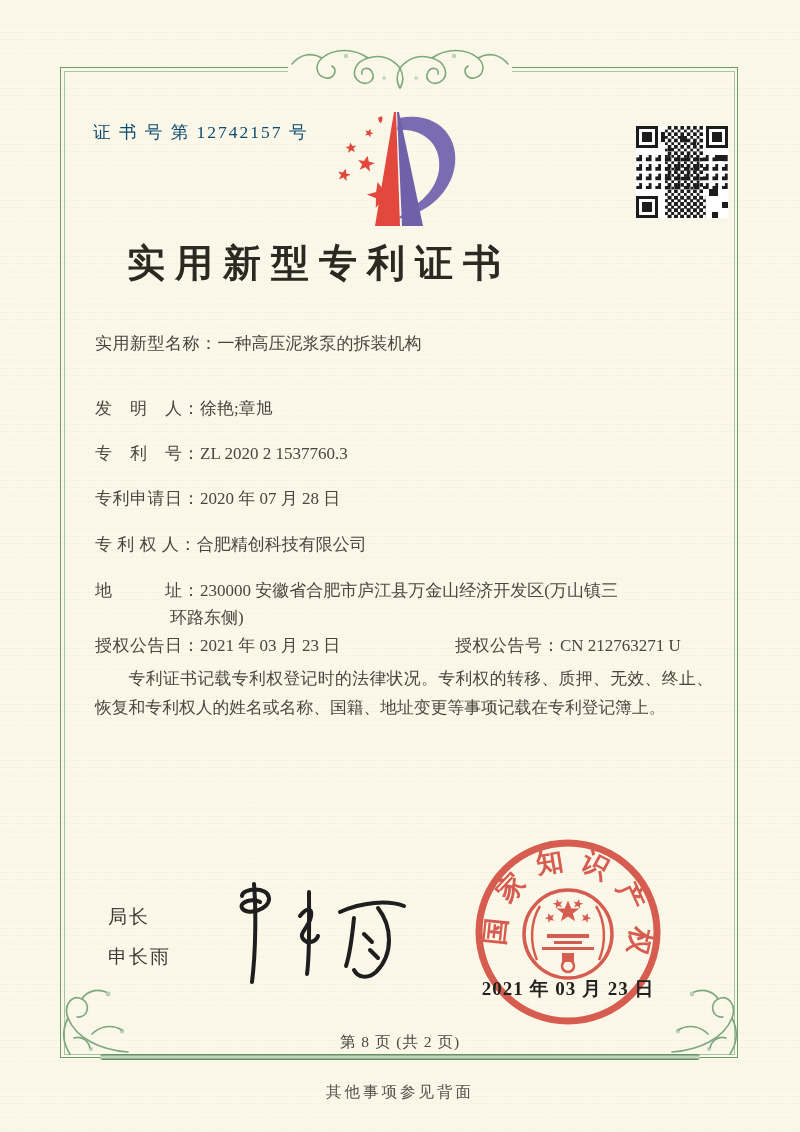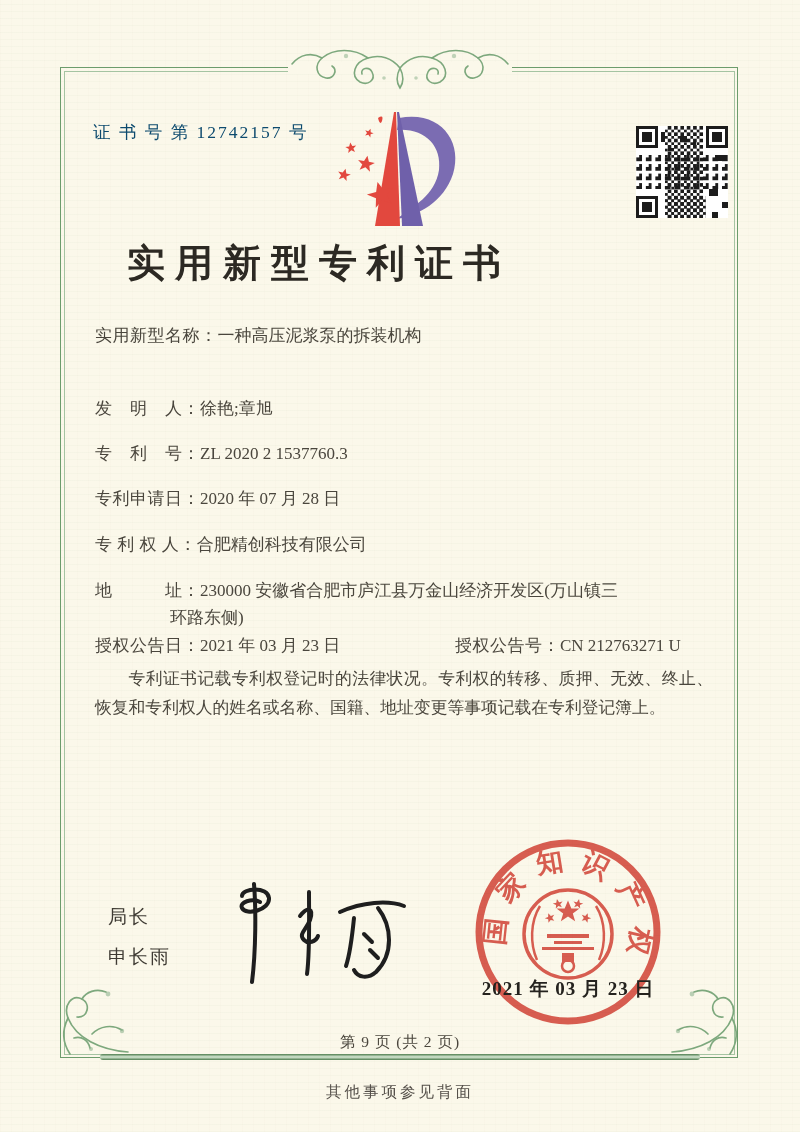--- a/index.html
+++ b/index.html
@@ -180,21 +180,21 @@
       <rect x="18" y="5" width="1" height="2"></rect>
       <rect x="23" y="20" width="3" height="2"></rect>
     <rect x="27" y="24" width="2" height="2"></rect>
       <rect x="24" y="27" width="2" height="2"></rect>
   </g>
 </svg>
 
 <div class="title">实用新型专利证书</div>
 
 <div class="fields">
-  <div class="field-row" style="top:324px">
+  <div class="field-row" style="top:332px">
     <span class="lab">实用新型名称：</span><span>一种高压泥浆泵的拆装机构</span>
   </div>
   <div class="field-row" style="top:397px">
     <span class="lab">发　明　人：</span><span>徐艳;章旭</span>
   </div>
   <div class="field-row" style="top:442px">
     <span class="lab">专　利　号：</span><span>ZL 2020 2 1537760.3</span>
   </div>
   <div class="field-row" style="top:487px">
     <span class="lab">专利申请日：</span><span>2020 年 07 月 28 日</span>
@@ -259,14 +259,14 @@
       <rect x="-26" y="13" width="52" height="3"></rect>
       <rect x="-6" y="19" width="12" height="9"></rect>
       <path d="M-31,26 C-38,10 -38,-12 -28,-28" fill="none" stroke="#d6493f" stroke-width="2.5"></path>
       <path d="M31,26 C38,10 38,-12 28,-28" fill="none" stroke="#d6493f" stroke-width="2.5"></path>
       <circle cy="32" r="6" fill="none" stroke="#d6493f" stroke-width="2.5"></circle>
     </g>
   </svg>
 </div>
 <div class="seal-date">2021 年 03 月 23 日</div>
 
-<div class="page-num">第 9 页 (共 2 页)</div>
+<div class="page-num">第 8 页 (共 2 页)</div>
 <div class="back-note">其他事项参见背面</div>
 
 </body></html>

